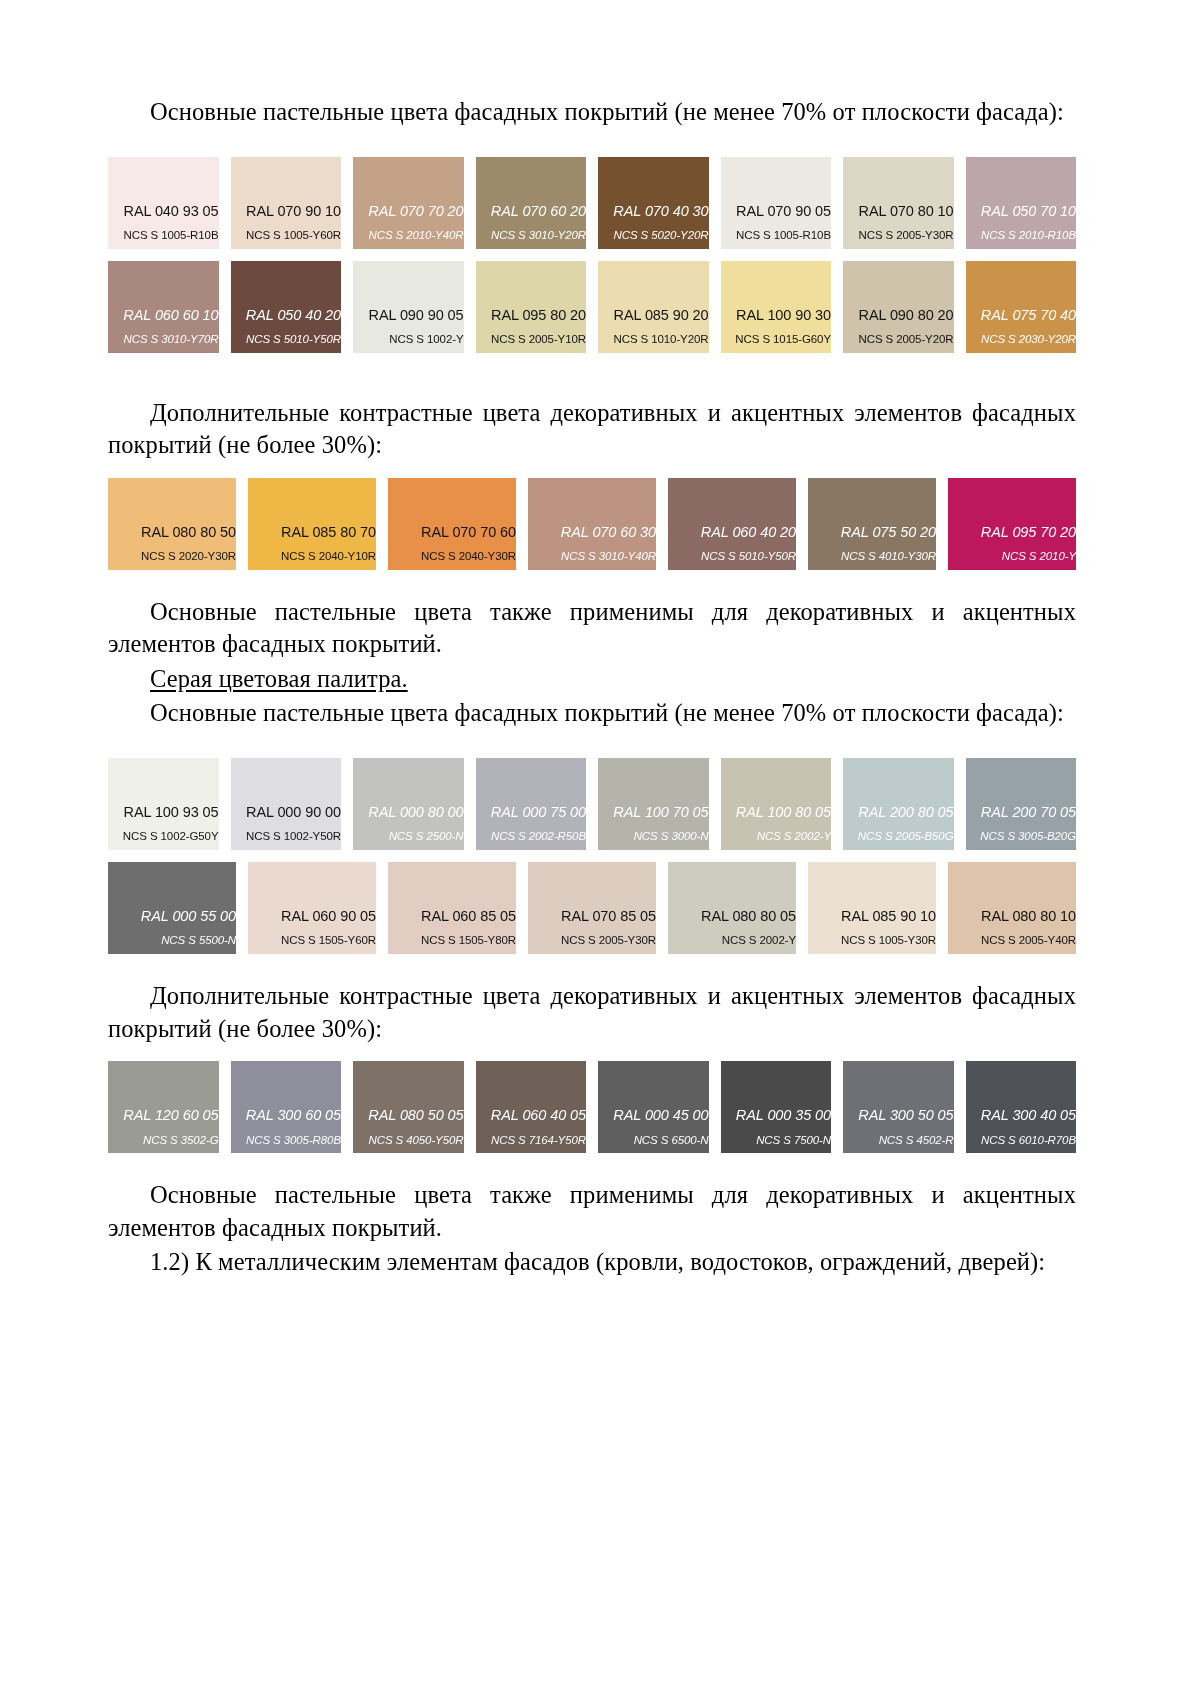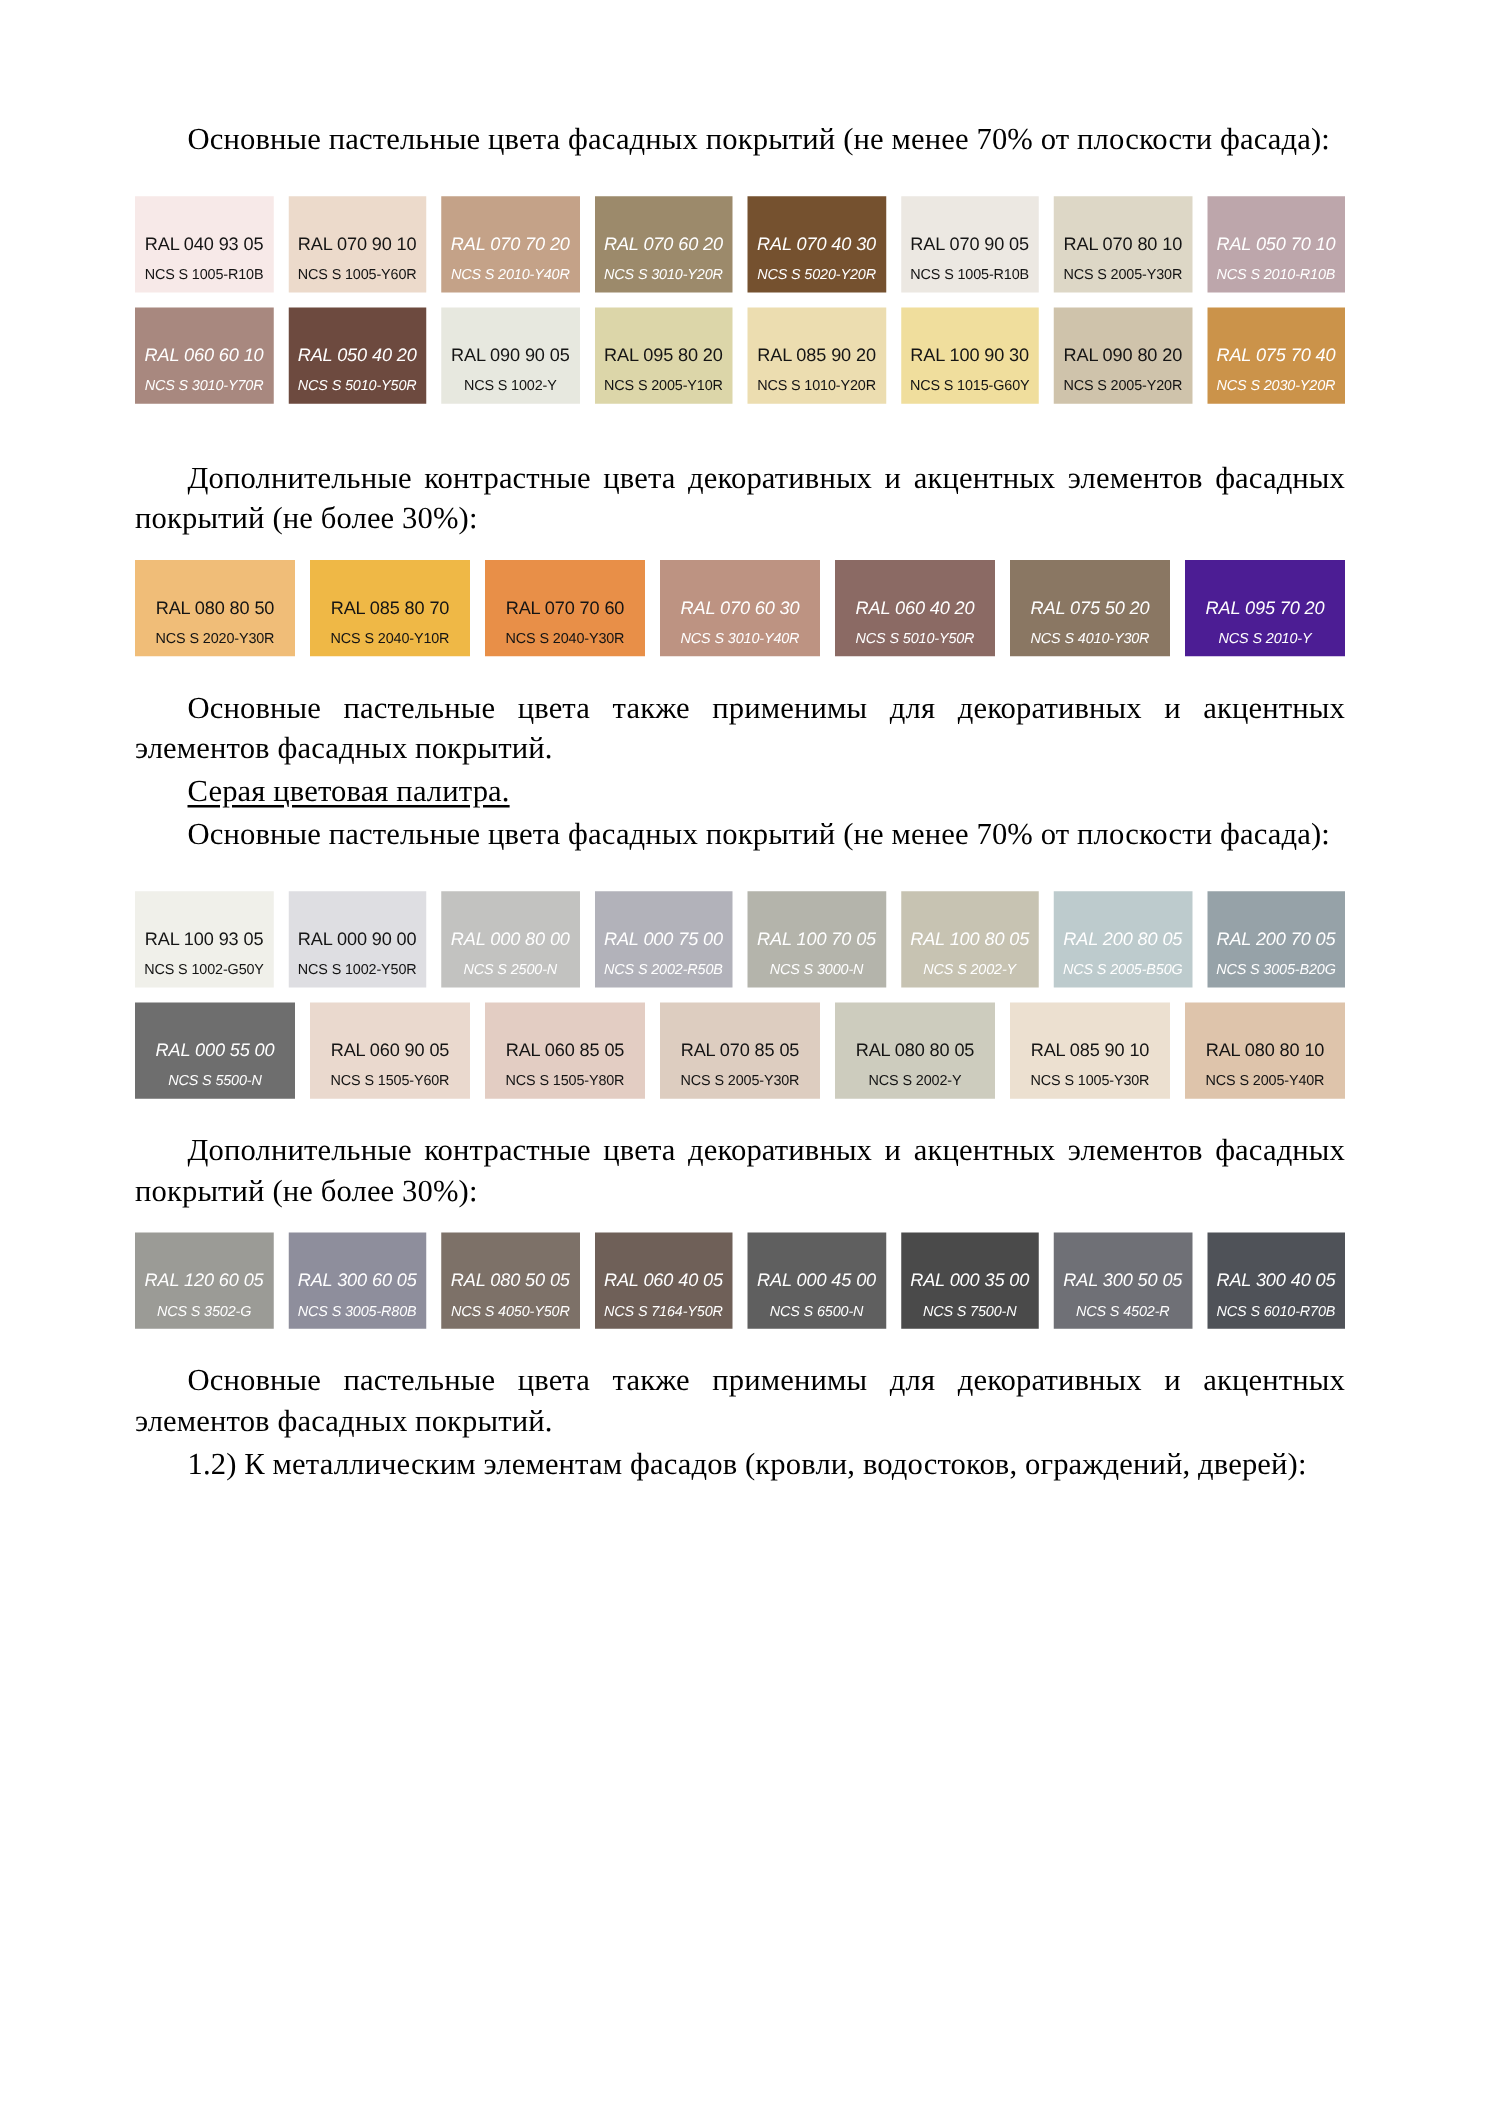--- a/index.html
+++ b/index.html
@@ -51,26 +51,26 @@
   
   .swatch-row {
     display: flex;
     gap: 12px;
     width: 100%;
     margin: 0;
   }
   .swatch-row + .swatch-row { margin-top: 12px; }
   .swatch {
     flex: 1 1 0;
-    height: 77px;
+    height: 92px;
     position: relative;
     display: flex;
     flex-direction: column;
     justify-content: flex-end;
-    align-items: center;
+    align-items: flex-end;
     padding-bottom: 7px;
     box-sizing: border-box;
     font-family: "Liberation Sans", "DejaVu Sans", sans-serif;
     overflow: hidden;
   }
   .swatch .ral {
     font-size: 14.5px;
     line-height: 1.18;
     letter-spacing: -0.1px;
     white-space: nowrap;
@@ -199,21 +199,21 @@
           <span class="ncs">NCS S 3010-Y40R</span>
         </div>
         <div class="swatch light-text" style="background:#8b6a64">
           <span class="ral">RAL 060 40 20</span>
           <span class="ncs">NCS S 5010-Y50R</span>
         </div>
         <div class="swatch light-text" style="background:#8a7763">
           <span class="ral">RAL 075 50 20</span>
           <span class="ncs">NCS S 4010-Y30R</span>
         </div>
-        <div class="swatch light-text" style="background:#4c1d95">
+        <div class="swatch light-text" style="background:#be185d">
           <span class="ral">RAL 095 70 20</span>
           <span class="ncs">NCS S 2010-Y</span>
         </div>
       </div>
     </div>
 
     <div class="spacer-md"></div>
 
     <p class="para">Основные пастельные цвета также применимы для декоративных и акцентных элементов фасадных покрытий.</p>
 

